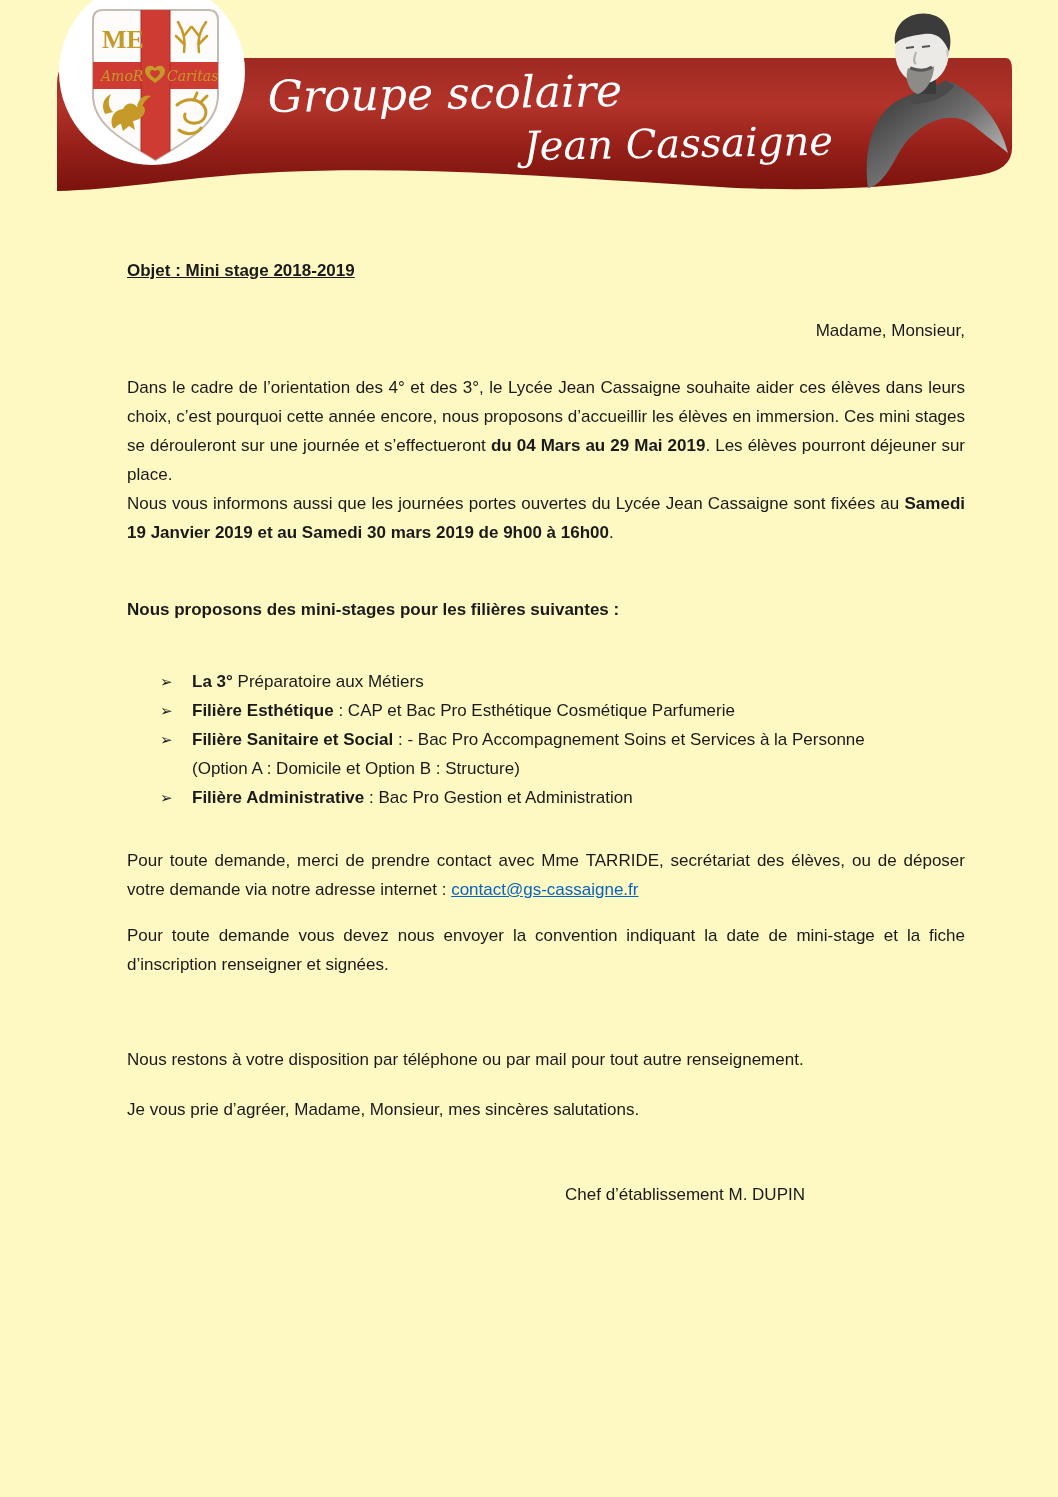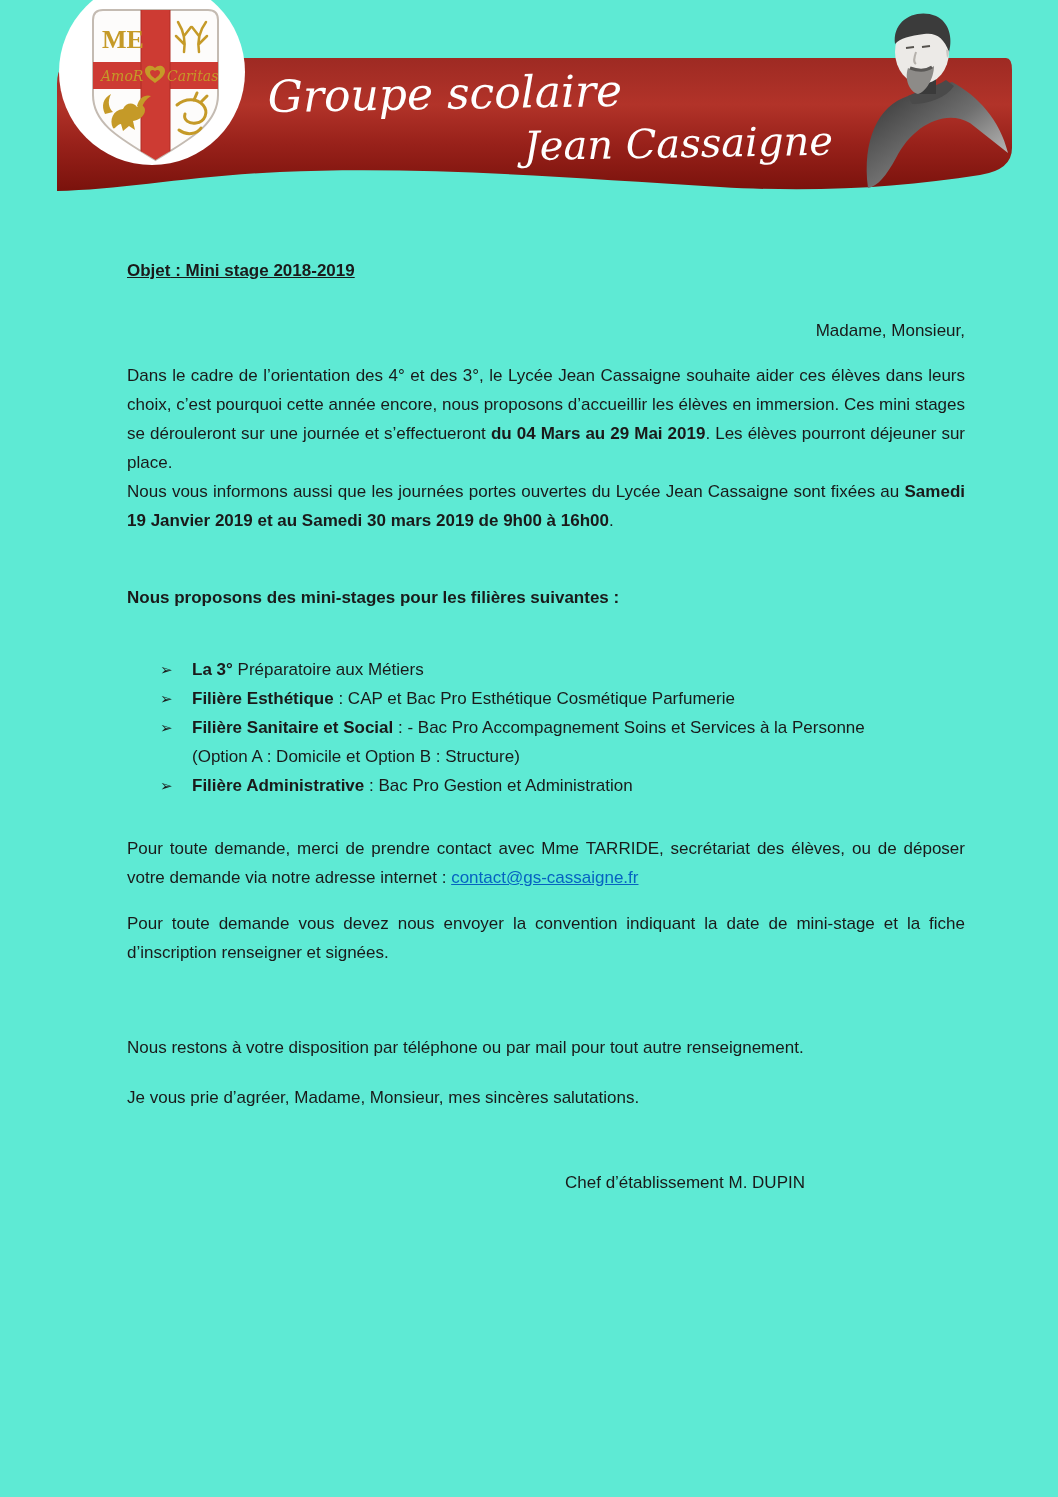--- a/index.html
+++ b/index.html
@@ -1,36 +1,36 @@
 <!DOCTYPE html>
 <html><head>
 <meta charset="utf-8">
 <style>
   html,body { margin:0; padding:0; background:#888; }
   .page {
     position:relative;
     width:1058px; height:1497px;
     margin:0 auto;
-    background:#5eead4;
+    background:#fef9c3;
     font-family:"Liberation Sans", sans-serif;
     color:#1a1a1a;
     overflow:hidden;
   }
   
   .header-svg { position:absolute; top:0; left:0; }
   .banner-title { font-family:"DejaVu Serif", serif; font-style:italic; fill:#ffffff; }
   
   .content {
     position:absolute; left:127px; top:256px; width:838px;
     font-size:17px; line-height:29px;
   }
   .subject { font-weight:bold;text-decoration:underline; }
   .subject .u { text-decoration:underline; }
   .salutation { margin-top:31px;text-align:right; }
-  .intro { margin-top:16px; text-align:justify; }
+  .intro { margin-top:28px; text-align:justify; }
   .intro p { margin:0; }
   b { font-weight:bold; }
   .list-heading { margin-top:48px; font-weight:bold; }
   .bullets { margin-top:43px; }
   .bullet { display:flex; margin:0; }
   .bullet .glyph { width:32px; flex:0 0 32px; margin-left:33px; font-size:15px; }
   .bullet .btext { flex:1; }
   .bullet .line3 { padding-left:213px; }
   .para-contact { margin-top:34px; text-align:justify; }
   .para-convention { margin-top:17px; text-align:justify; }

